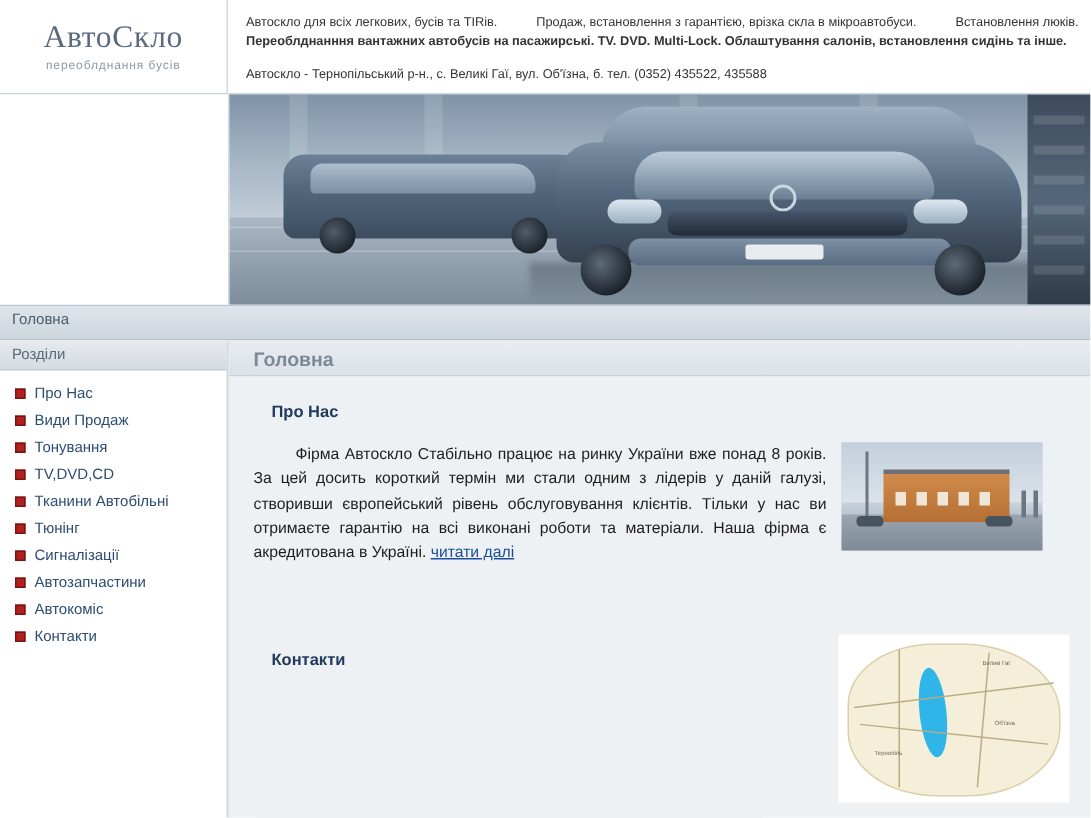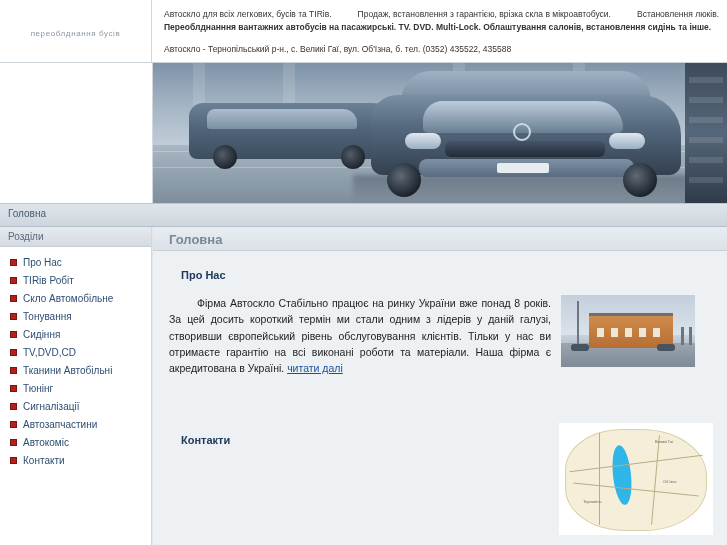--- a/index.html
+++ b/index.html
@@ -465,20 +465,21 @@
     height: 0;
   }
 </style>
 </head>
 <body>
 
 <div class="page">
 
   <div class="header">
     <div class="logo-box">
+      <div class="logo-main">АвтоСкло</div>
       <div class="logo-sub">переоблднання бусів</div>
     </div>
     <div class="header-text">
       <div class="header-line">
         <span class="seg">Автоскло для всіх легкових, бусів та  TIRів.</span><span class="gap"></span><span class="seg">Продаж, встановлення з гарантією, врізка скла в мікроавтобуси.</span><span class="gap"></span><span class="seg">Встановлення люків.</span>
       </div>
       <div class="header-line bold">Переоблднанння вантажних автобусів на пасажирські. TV. DVD. Multi-Lock. Облаштування салонів, встановлення сидінь та інше.</div>
       <div class="header-addr">Автоскло - Тернопільський р-н., с. Великі Гаї, вул. Об'їзна, б. тел. (0352) 435522, 435588</div>
     </div>
   </div>
@@ -538,33 +539,25 @@
 
     <div class="sidebar">
       <div class="sidebar-title">Розділи</div>
       <ul class="sidebar-list">
         <li>
           <span class="bullet"></span>
           <span>Про Нас</span>
         </li>
         <li>
           <span class="bullet"></span>
-          <span>TIRів Робіт</span>
-        </li>
-        <li>
-          <span class="bullet"></span>
-          <span>Скло Автомобільне</span>
+          <span>Види Продаж</span>
         </li>
         <li>
           <span class="bullet"></span>
           <span>Тонування</span>
-        </li>
-        <li>
-          <span class="bullet"></span>
-          <span>Сидіння</span>
         </li>
         <li>
           <span class="bullet"></span>
           <span>TV,DVD,CD</span>
         </li>
         <li>
           <span class="bullet"></span>
           <span>Тканини Автобільні</span>
         </li>
         <li>

